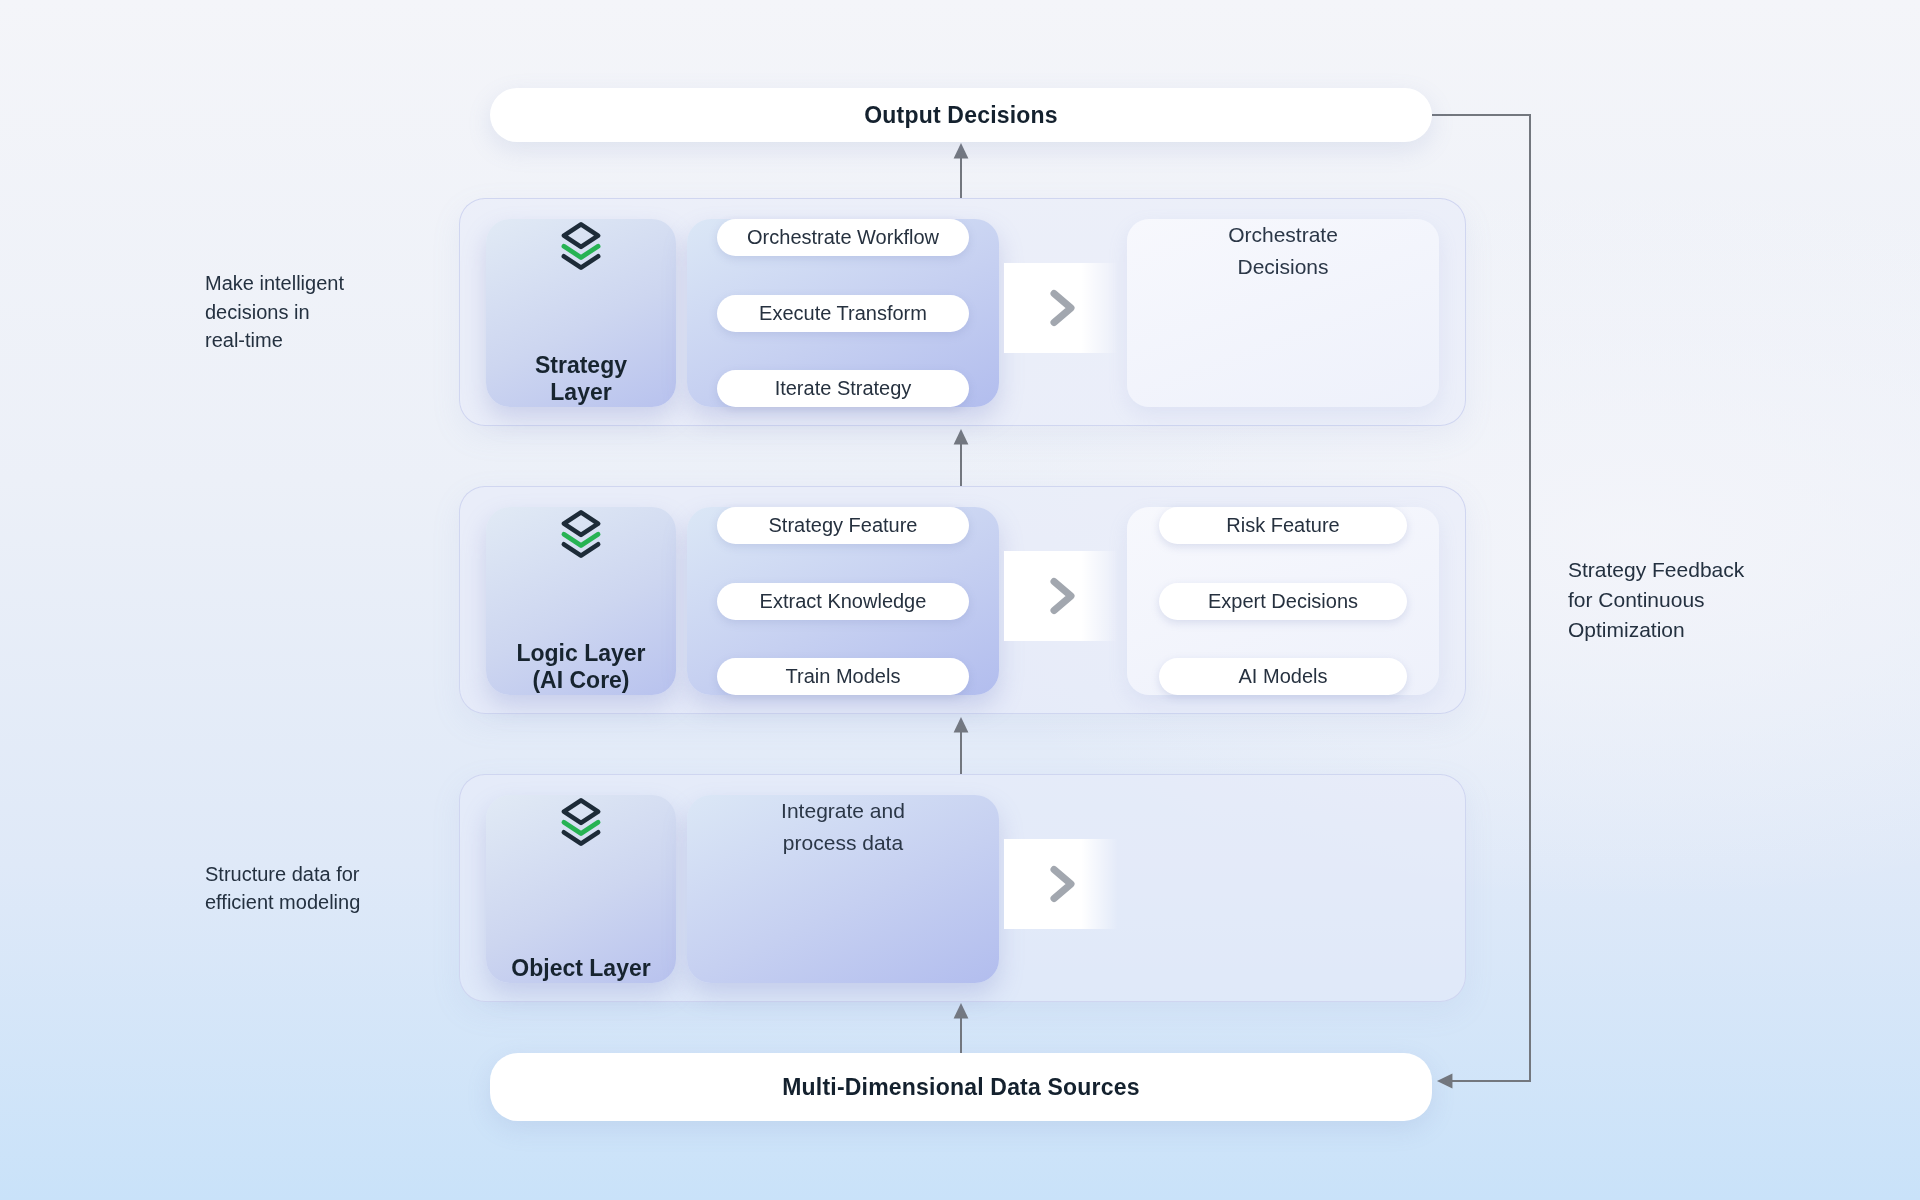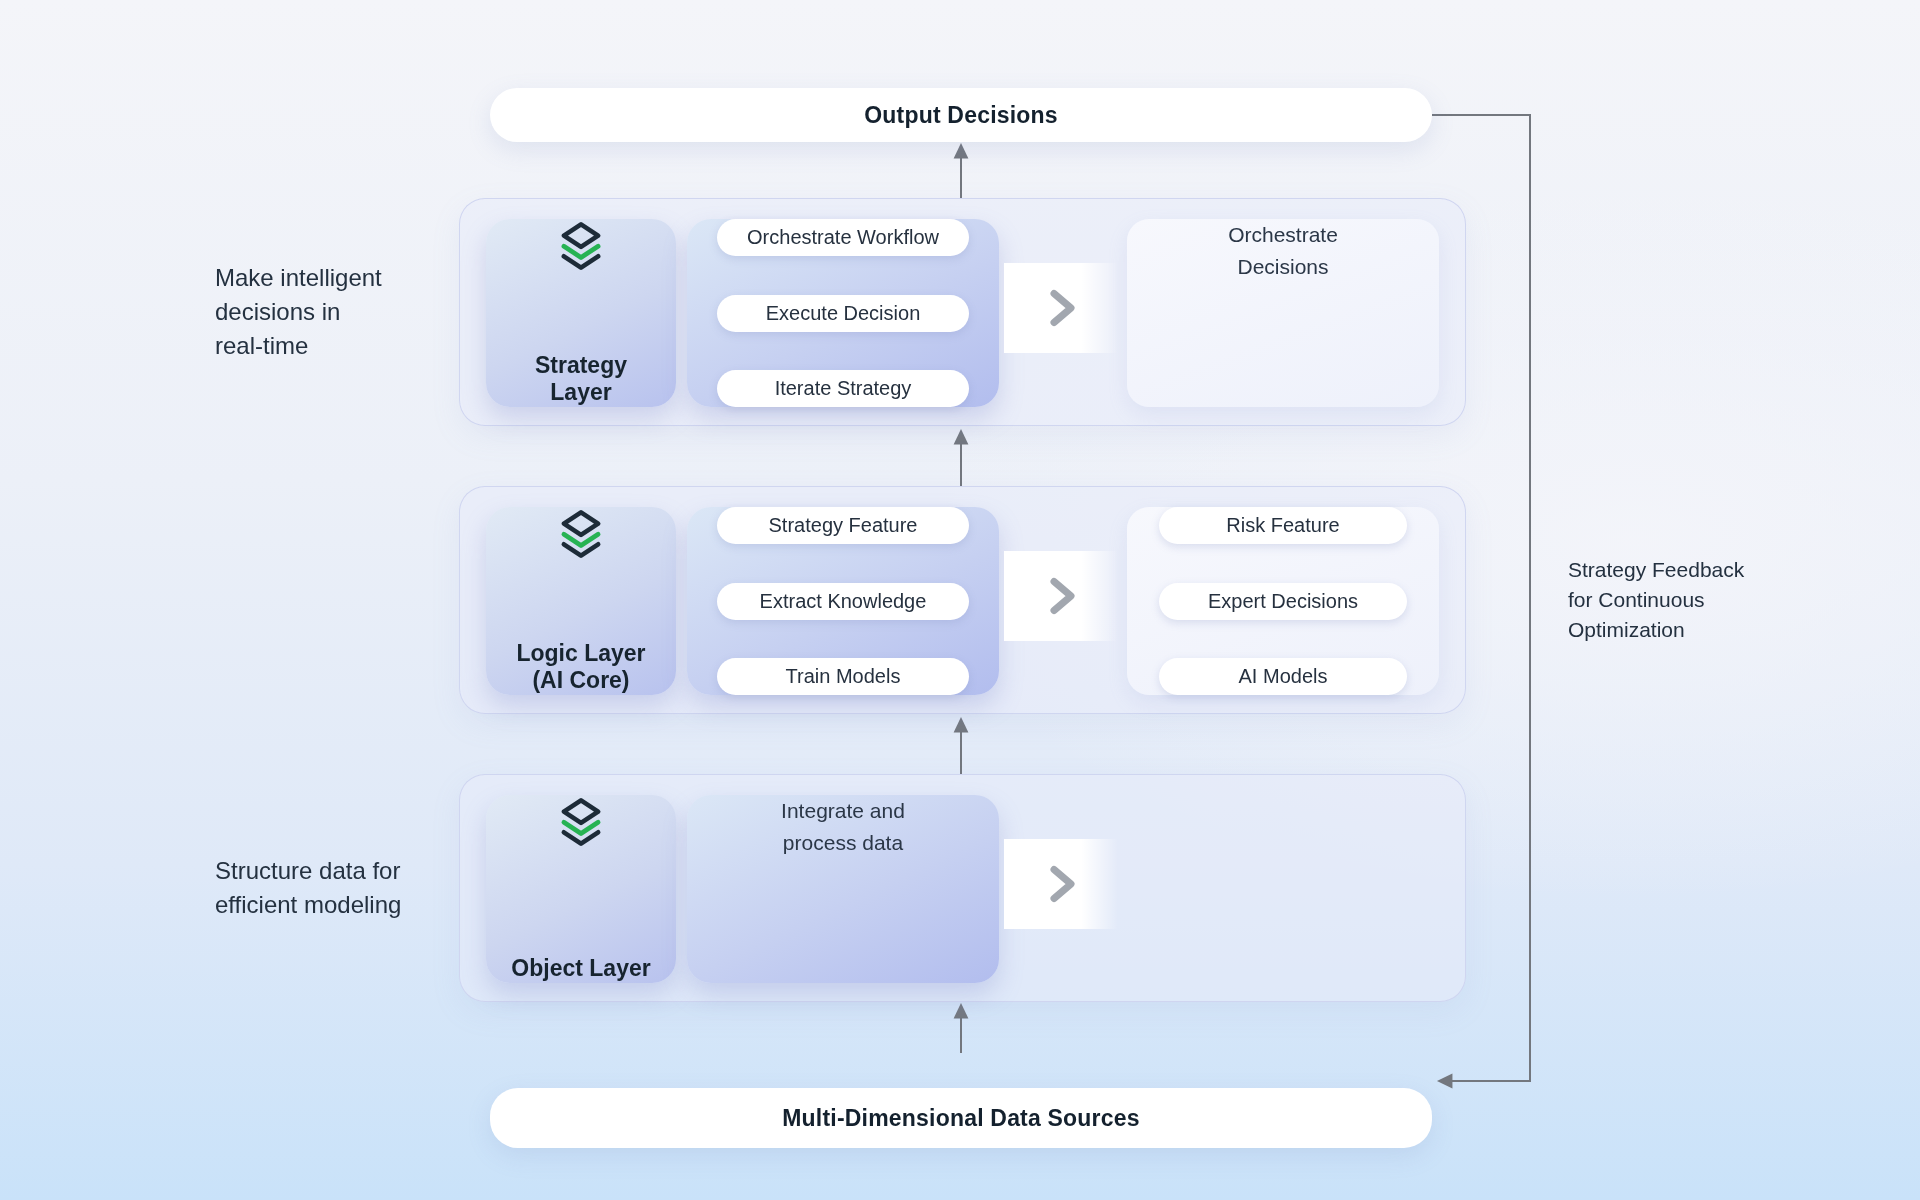--- a/index.html
+++ b/index.html
@@ -15,26 +15,26 @@
   .connectors{position:absolute; left:0; top:0; pointer-events:none;}
   .flow{stroke:#73777e; stroke-width:2; fill:none; marker-end:url(#arrowhead);}
   
   .node-pill{
     position:absolute; left:490px; width:942px; height:54px; border-radius:28px;
     background:#ffffff; box-shadow:0 8px 24px rgba(120,135,190,.16);
     display:flex; align-items:center; justify-content:center;
     font-weight:700; font-size:23px; color:#14212e; letter-spacing:.2px;
   }
   .node-pill.top{top:88px;}
-  .node-pill.bottom{top:1053px; height:60px;margin-top:35px;}
+  .node-pill.bottom{top:1053px; height:68px;}
   
   .side-note{
-    position:absolute; left:215px; width:230px; height:228px;
+    position:absolute; left:205px; width:230px; height:228px;
     display:flex; align-items:center;
-    font-size:24px; line-height:1.42; color:#243140;
+    font-size:20px; line-height:1.42; color:#243140;
   }
   .feedback-note{
     position:absolute; left:1568px; width:240px; height:228px; top:486px;
     display:flex; align-items:center;
     font-size:21px; line-height:1.42; color:#243140;
   }
   
   .row{
     position:absolute; left:459px; width:1007px; height:228px;
     background:rgba(231,235,250,.55);
@@ -113,21 +113,21 @@
       <svg viewBox="0 0 24 24" width="54" height="54" fill="none" stroke-linecap="round" stroke-linejoin="round">
         <path d="M12 2.4 L19.6 7.4 L12 12.4 L4.4 7.4 Z" stroke="#1d2b38" stroke-width="2.1"></path>
         <path d="M4.4 12.1 L12 17.1 L19.6 12.1" stroke="#27b353" stroke-width="2.1"></path>
         <path d="M4.4 16.6 L12 21.6 L19.6 16.6" stroke="#1d2b38" stroke-width="2.1"></path>
       </svg>
       <div class="layer-title pre">Strategy
 Layer</div>
     </div>
     <div class="card proc-card">
       <div class="pill">Orchestrate Workflow</div>
-      <div class="pill">Execute Decision</div>
+      <div class="pill">Execute Transform</div>
       <div class="pill">Iterate Strategy</div>
     </div>
     <div class="arrow-block">
       <svg viewBox="0 0 76 48" width="76" height="48">
         <defs>
             <linearGradient id="shaft1" x1="0" y1="0" x2="1" y2="0">
           <stop offset="0" stop-color="#a8adb6" stop-opacity="0.12"></stop>
               <stop offset="1" stop-color="#a2a7af" stop-opacity="1"></stop>
         </linearGradient>
           </defs>

